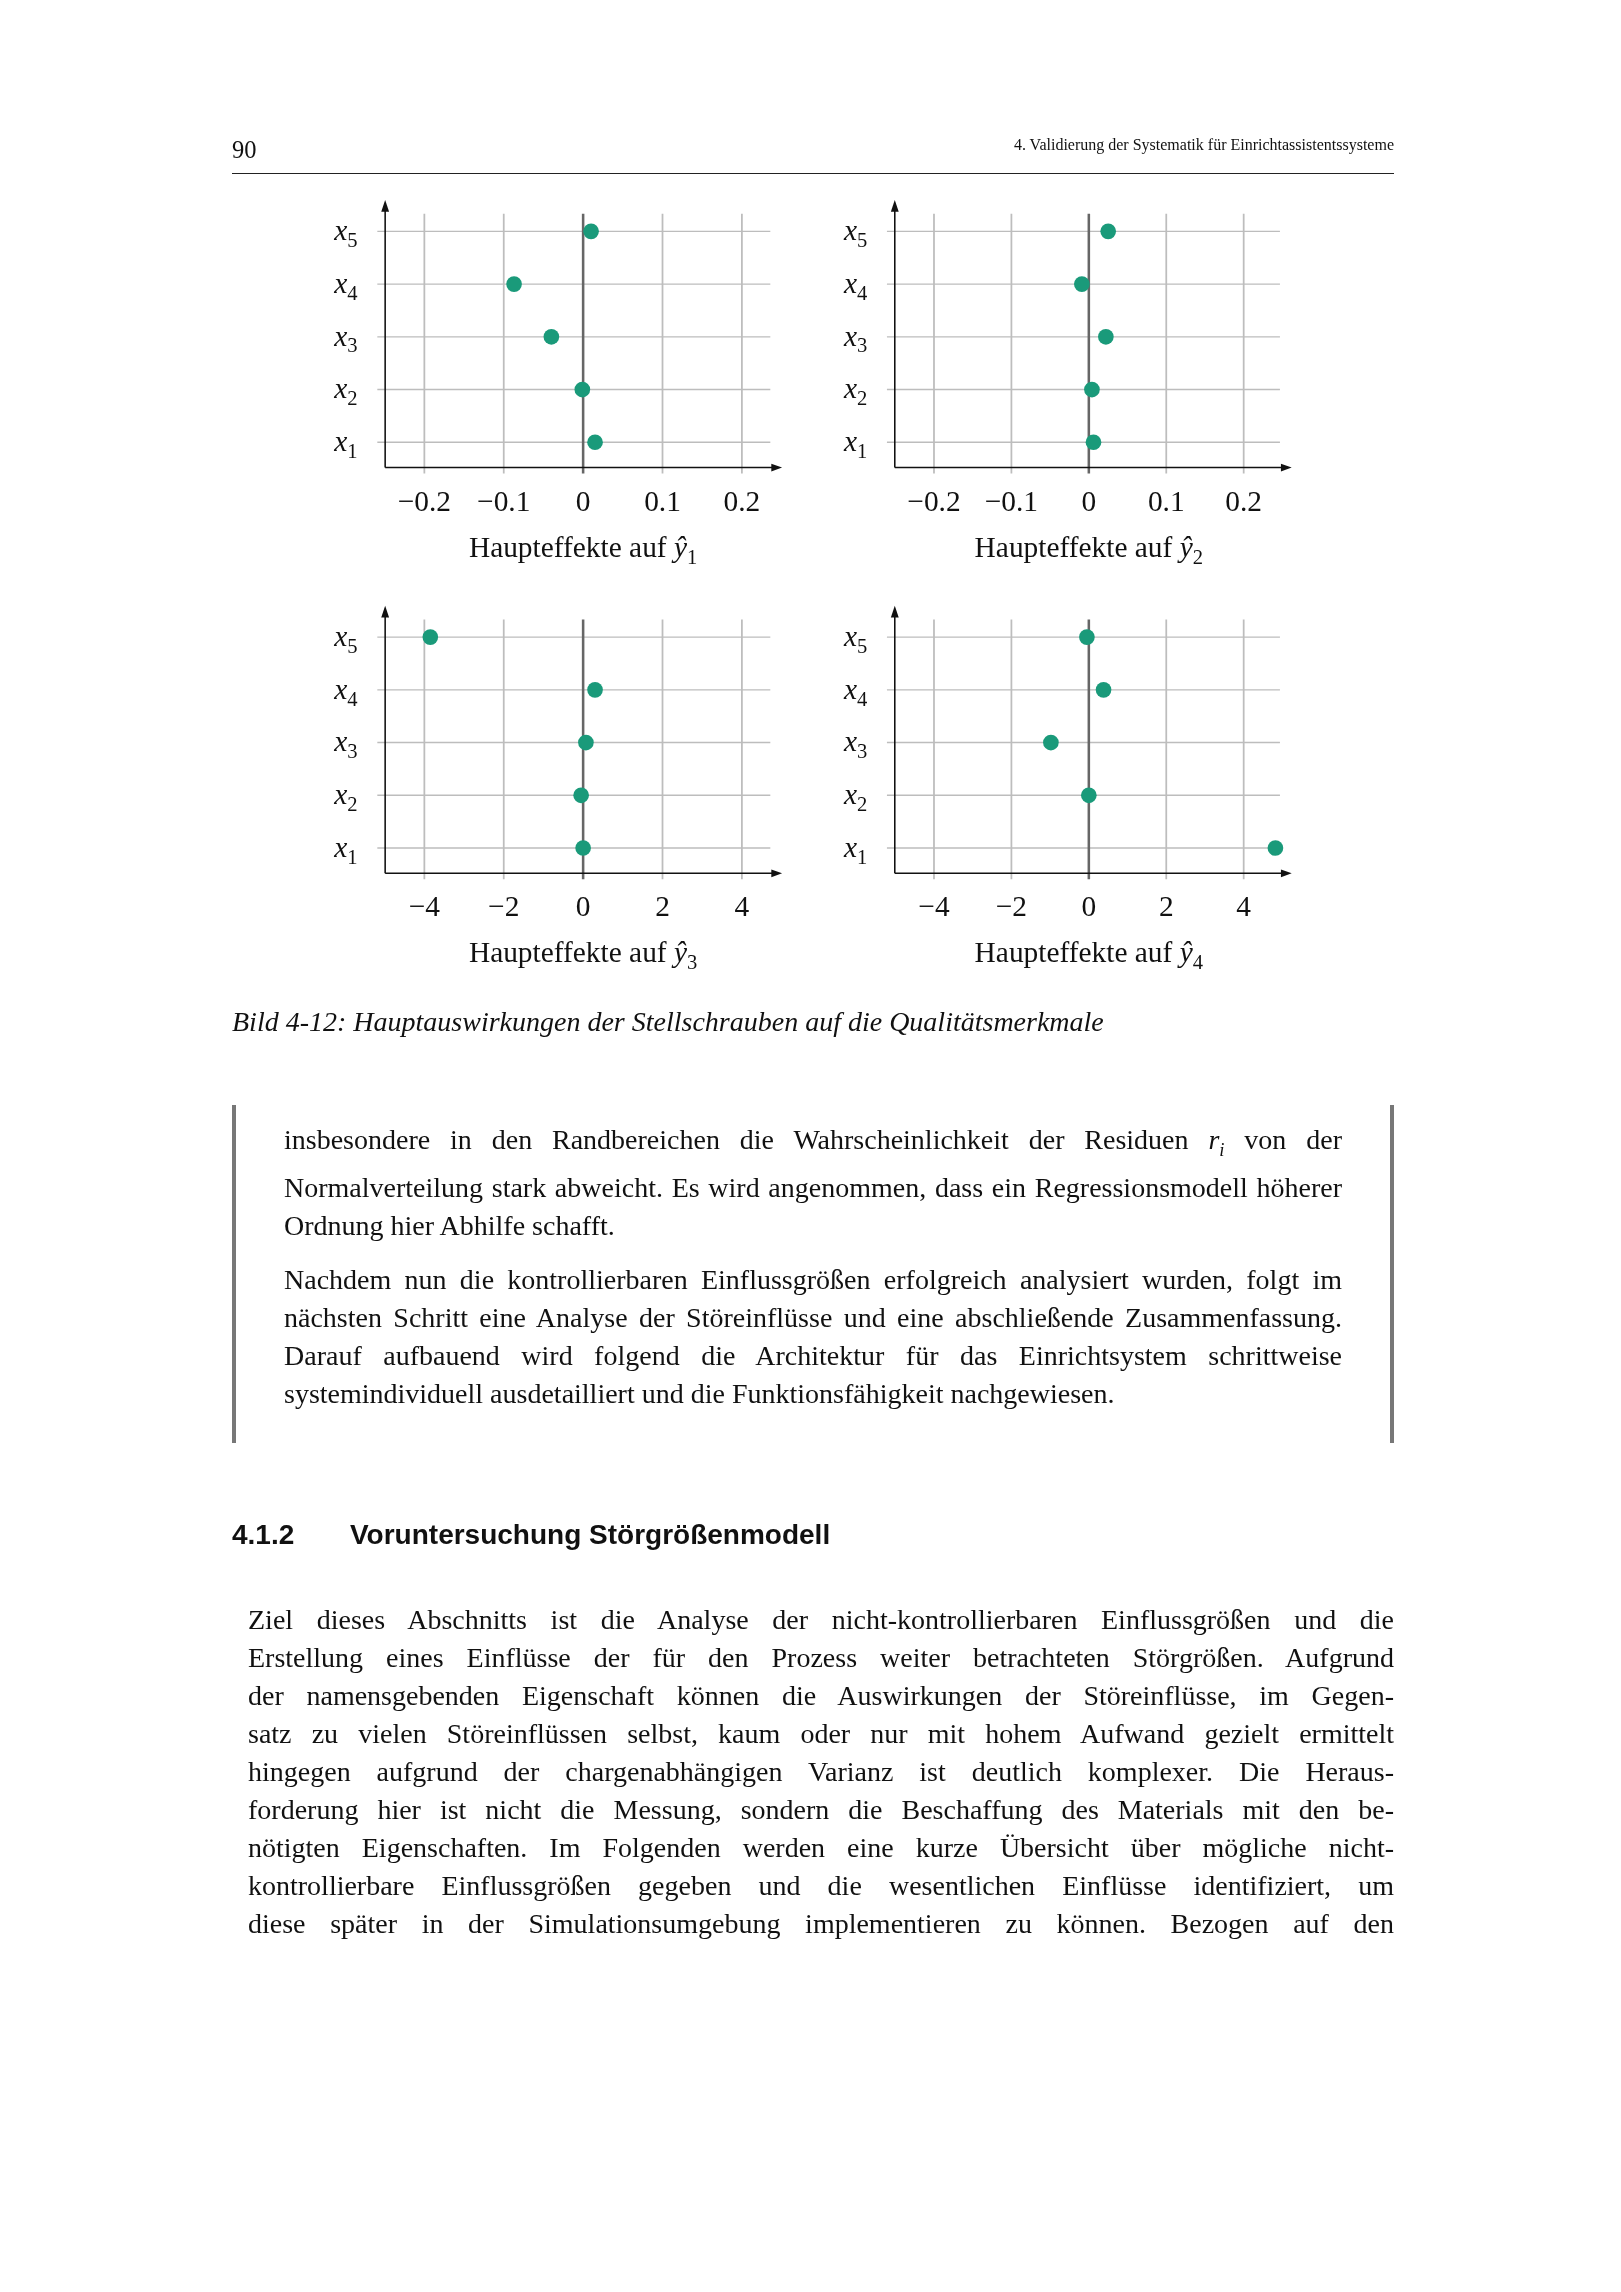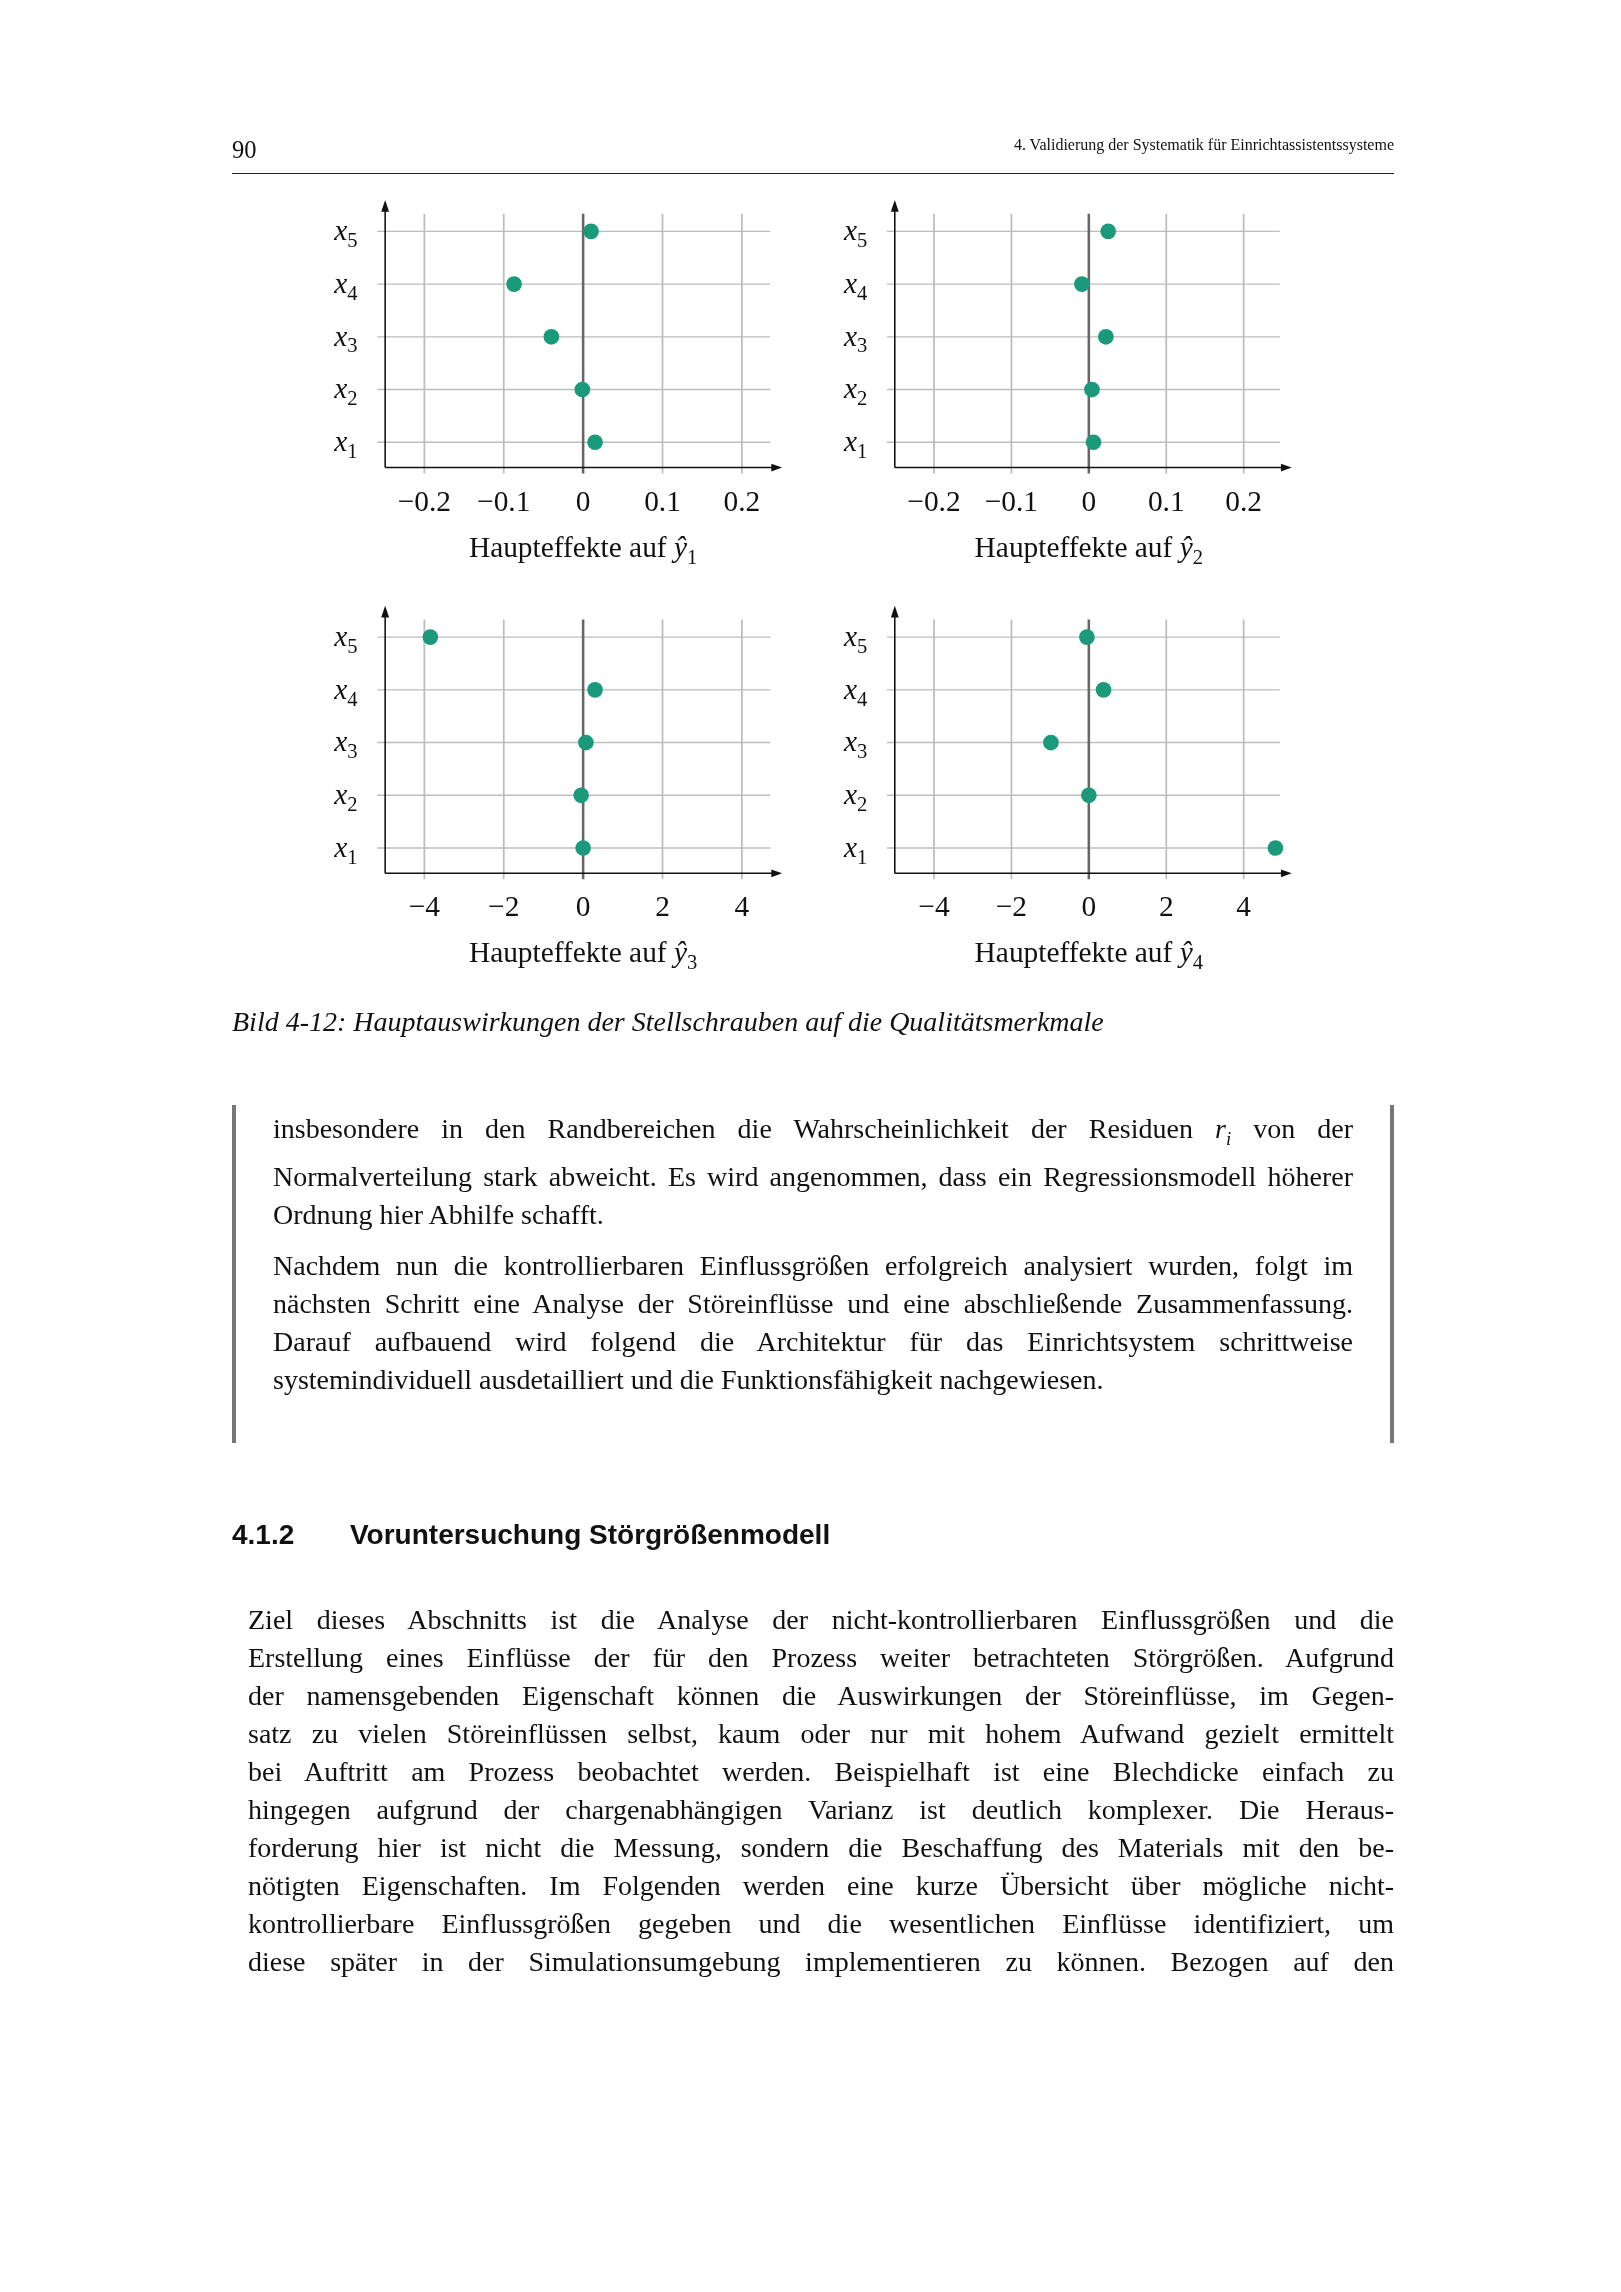--- a/index.html
+++ b/index.html
@@ -5,21 +5,21 @@
   html, body { margin: 0; padding: 0; background: #ffffff; }
   body { width: 1621px; height: 2293px; position: relative; overflow: hidden;
          font-family: "Liberation Serif", "DejaVu Serif", serif; color: #111; }
   .header { position: absolute; left: 232px; top: 110px; width: 1162px; height: 39px; border-bottom: 1.6px solid #222; margin-top: 24px; }
   .header .pno { position: absolute; left: 0; top: 2px; font-size: 24.5px; }
   .header .rh { position: absolute; right: 0; top: 2px; font-size: 16px; }
   svg.figure { position: absolute; left: 0; top: 0; }
   .caption { position: absolute; left: 232px; top: 1006px; font-size: 28px; font-style: italic; }
   .box { position: absolute; left: 232px; top: 1105px; width: 1162px; height: 338px;
          border-left: 4.9px solid #777; border-right: 4.9px solid #777; box-sizing: border-box; }
-  .box p { margin: 5px; padding: 0 32px; font-size: 28px; line-height: 38px; text-align: justify; }
+  .box p { margin: 16px; padding: 0 32px; font-size: 28px; line-height: 38px; text-align: justify; }
   .box p + p { margin-top: 13.7px; }
   .box p.l1 { padding-top: 0; }
   .section { position: absolute; left: 232px; top: 1519px; font-family: "Liberation Sans", "DejaVu Sans", sans-serif;
              font-weight: bold; font-size: 28px; }
   .section .num { display: inline-block; width: 118px; }
   .body-text { position: absolute; left: 232px; top: 1601px; width: 1162px; font-size: 28px; line-height: 38px; text-align: justify; }
   .body-text .ln { display: block; text-align: justify; text-align-last: justify; white-space: nowrap; }
   .ln { height: 38px; margin-left: 16px; }
   .tick-label { font-family: "Liberation Serif", "DejaVu Serif", serif; font-size: 30px; fill: #111; }
   .ylab { font-family: "Liberation Serif", "DejaVu Serif", serif; font-size: 30px; font-style: italic; fill: #111; }
@@ -176,20 +176,19 @@
 
 <div class="section">
   <span class="num">4.1.2</span><span>Voruntersuchung Störgrößenmodell</span>
 </div>
 
 <div class="body-text">
   <span class="ln">Ziel dieses Abschnitts ist die Analyse der nicht-kontrollierbaren Einflussgrößen und die</span>
   <span class="ln">Erstellung eines Einflüsse der für den Prozess weiter betrachteten Störgrößen. Aufgrund</span>
   <span class="ln">der namensgebenden Eigenschaft können die Auswirkungen der Störeinflüsse, im Gegen-</span>
   <span class="ln">satz zu vielen Störeinflüssen selbst, kaum oder nur mit hohem Aufwand gezielt ermittelt</span>
-  <span class="ln">bei Auftritt am Prozess beobachtet werden. Beispielhaft ist eine Blechdicke einfach zu</span>
   <span class="ln">hingegen aufgrund der chargenabhängigen Varianz ist deutlich komplexer. Die Heraus-</span>
   <span class="ln">forderung hier ist nicht die Messung, sondern die Beschaffung des Materials mit den be-</span>
   <span class="ln">nötigten Eigenschaften. Im Folgenden werden eine kurze Übersicht über mögliche nicht-</span>
   <span class="ln">kontrollierbare Einflussgrößen gegeben und die wesentlichen Einflüsse identifiziert, um</span>
   <span class="ln">diese später in der Simulationsumgebung implementieren zu können. Bezogen auf den</span>
 </div>
 
 
 </body></html>

